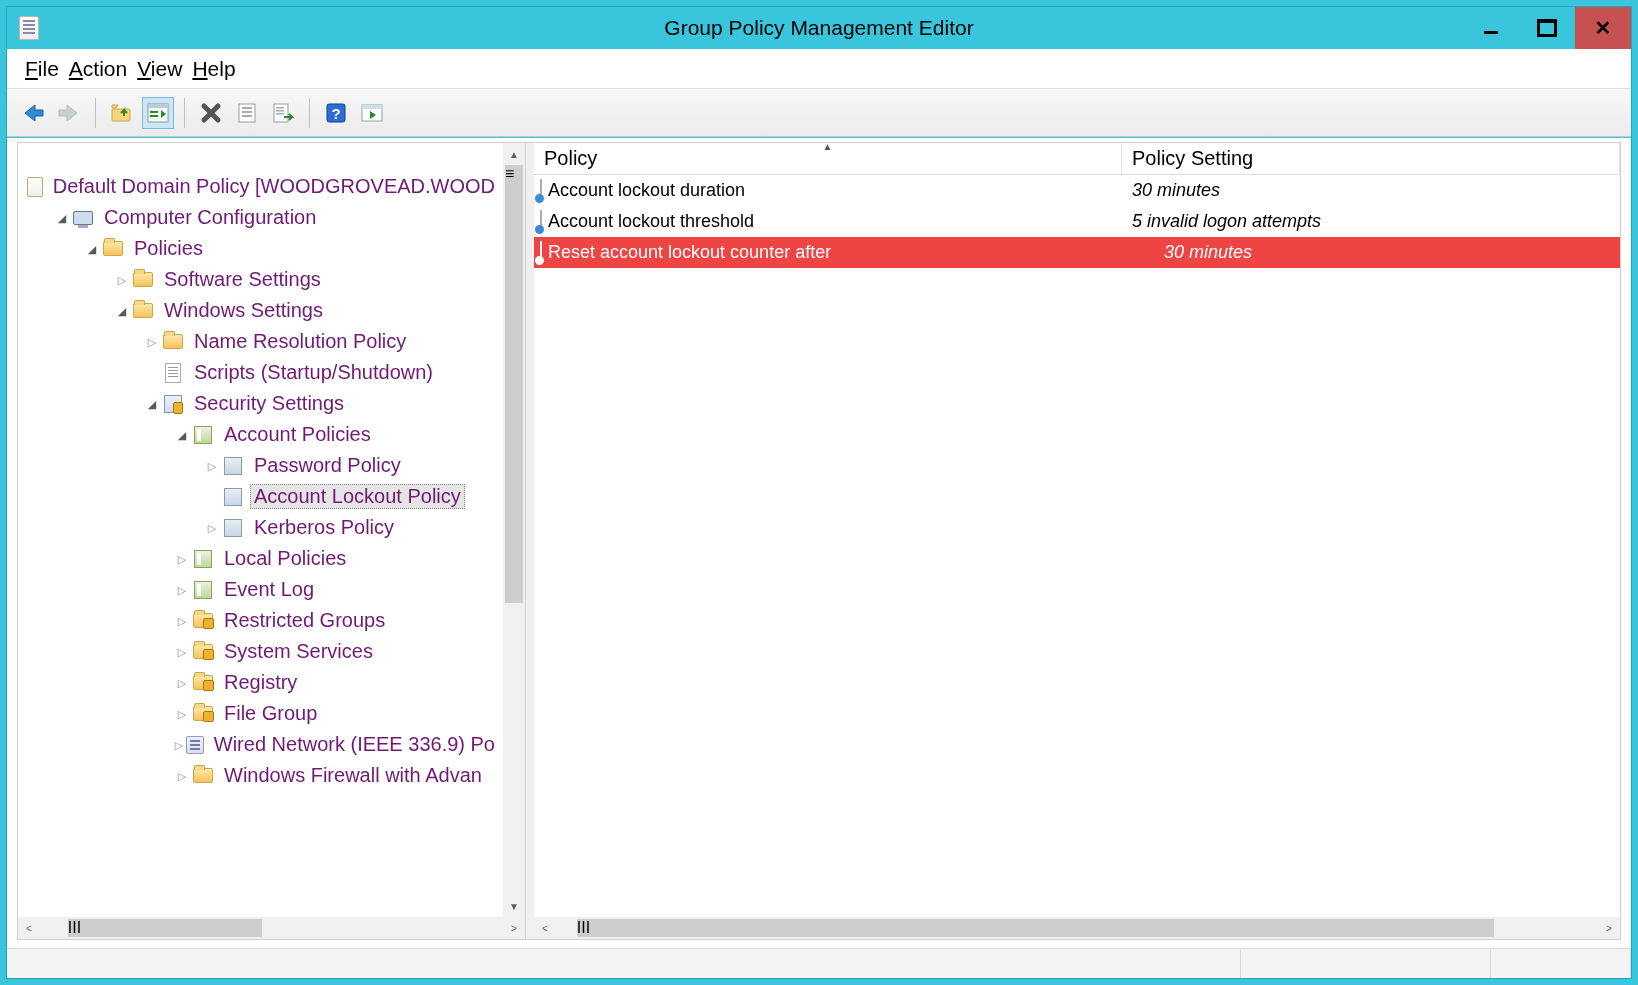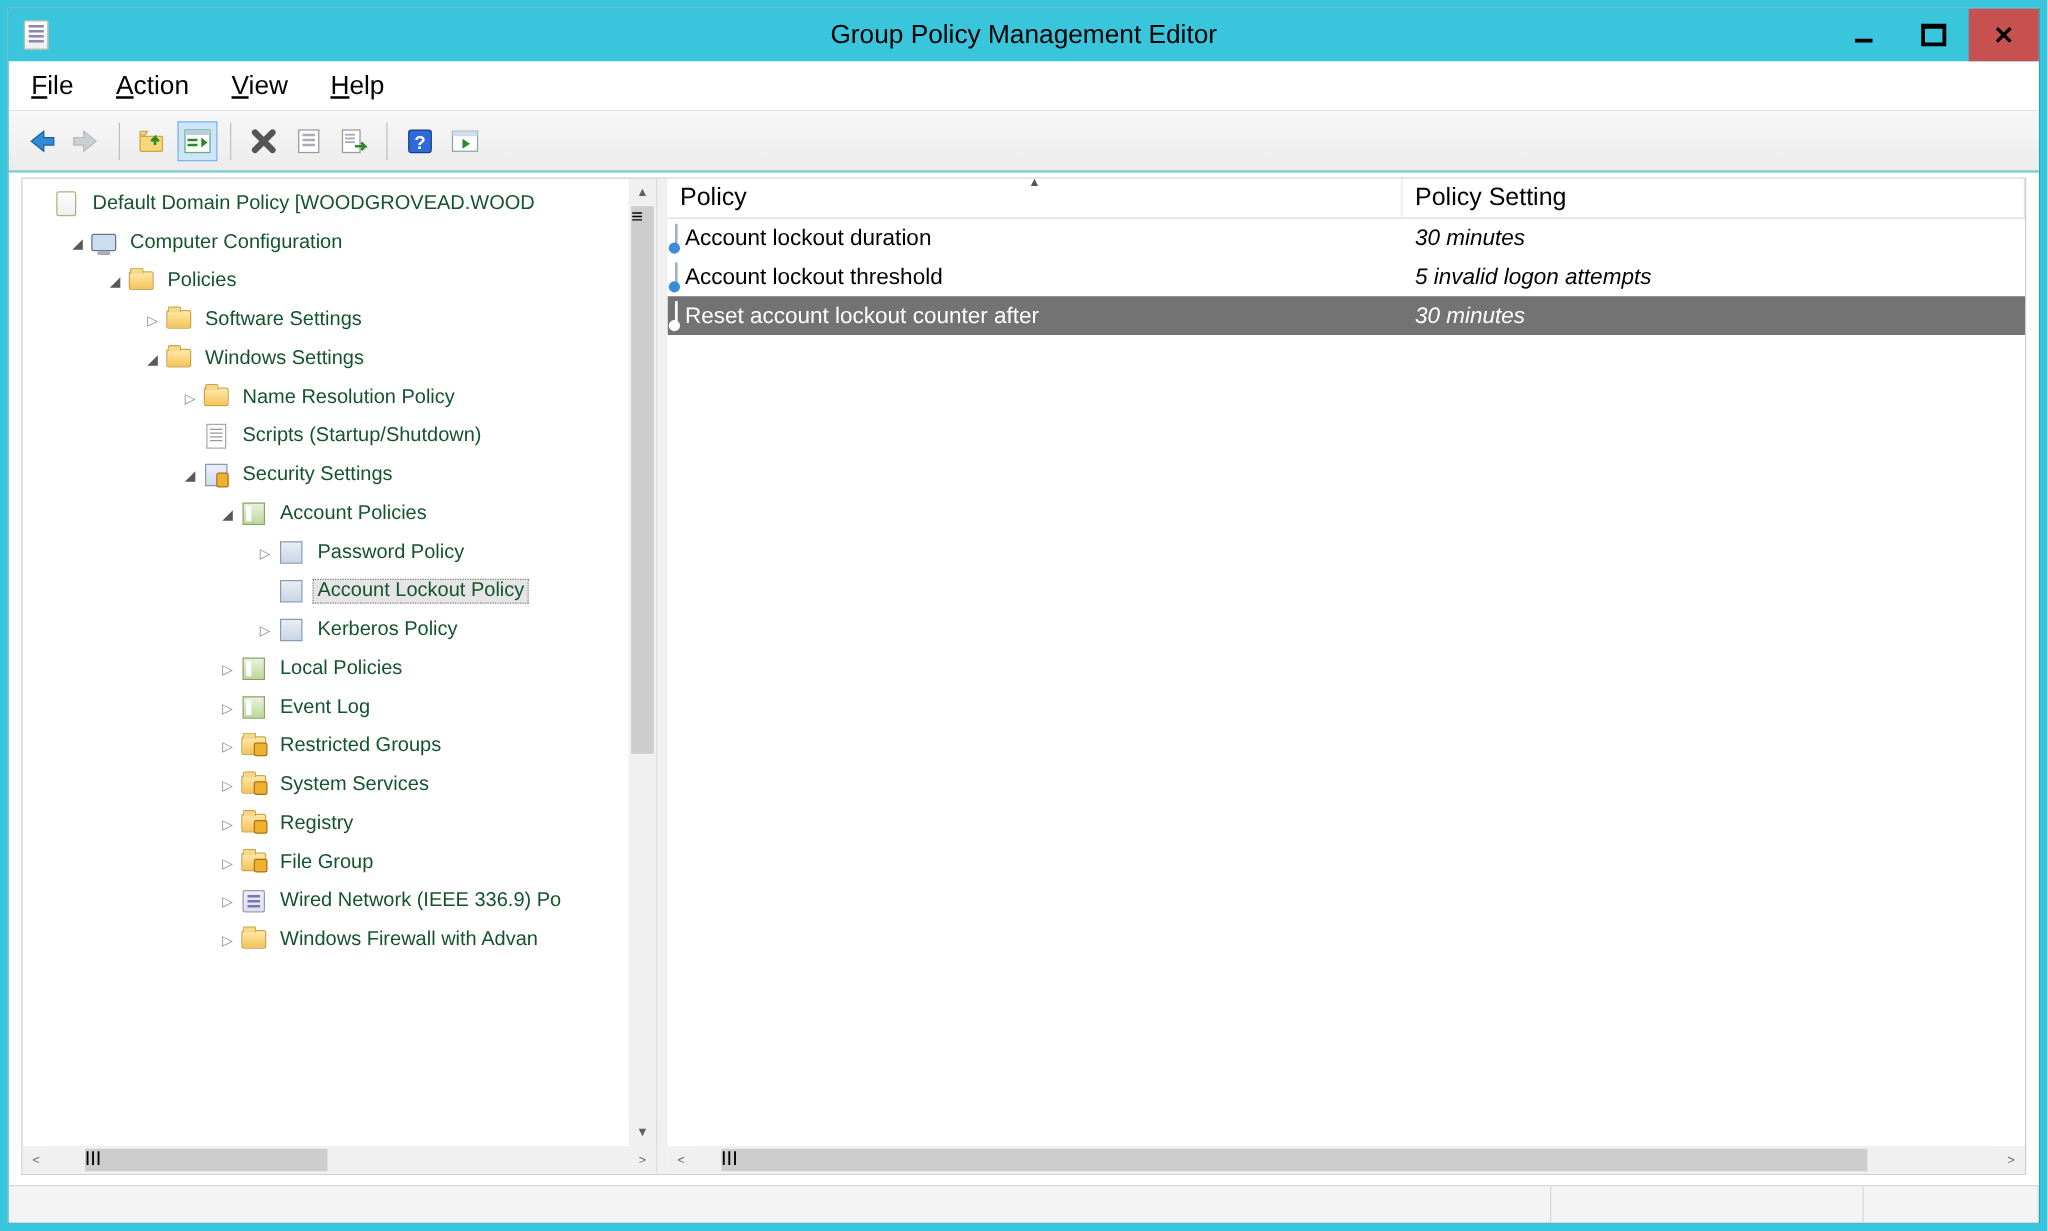--- a/index.html
+++ b/index.html
@@ -10,21 +10,21 @@
 .titlebar { height: 42px; background: #39c5dc; display: flex; align-items: center; position: relative; }
 .titlebar .app-icon { width: 20px; height: 24px; margin-left: 12px; background: linear-gradient(#fff,#eee); border: 1px solid #bba; border-radius: 2px 2px 0 0; position: relative; }
 .titlebar .app-icon::after { content:""; position:absolute; top:3px; left:3px; right:3px; height:2px; background:#88a; box-shadow:0 4px 0 #88a,0 8px 0 #88a,0 12px 0 #88a; }
 .titlebar .title { position:absolute; left:0; right:0; text-align:center; font-size: 21px; color: #000; pointer-events:none; }
 .titlebar .win-controls { margin-left: auto; display: flex; height: 100%; }
 .titlebar .win-btn { width: 56px; display:flex; align-items:center; justify-content:center; font-size:20px; font-weight:bold; cursor:default; }
 .titlebar .win-btn.close { background:#c75050; color:#000; }
 .titlebar .win-btn.min::before { content:""; width:14px; height:3px; background:#000; display:block; margin-top:8px; }
 .titlebar .win-btn.max::before { content:""; width:14px; height:11px; border:3px solid #000; border-top-width:4px; display:block; }
 
-.menubar { height: 40px; background:#fff; display:flex; align-items:center; padding: 0 18px; gap: 34px; font-size: 21px; border-bottom:1px solid #e0e0e0; }
+.menubar { height: 40px; background:#fff; display:flex; align-items:center; padding: 0 18px; gap: 10px; font-size: 21px; border-bottom:1px solid #e0e0e0; }
 .menubar span u { text-decoration: underline; }
 
 .toolbar { height: 48px; background: linear-gradient(#f7f7f7,#ececec); border-bottom:1px solid #c8c8c8; display:flex; align-items:center; padding:0 10px; gap:4px; }
 .toolbar .sep { width:1px; height:30px; background:#c0c0c0; margin:0 6px; }
 .toolbar .tbtn { width:32px; height:32px; display:flex; align-items:center; justify-content:center; border:1px solid transparent; }
 .toolbar .tbtn.active { border:1px solid #7eb4ea; background:#cde6f7; }
 
 .content { flex:1; display:flex; background:#fff; border-top:1px solid #39c5dc; padding-top:4px; min-height:0; }
 .content-inner { flex:1; display:flex; margin:0 10px 8px 10px; border:1px solid #d0d0d0; min-height:0; }
 
@@ -35,21 +35,21 @@
 .pane-body { flex:1; overflow:hidden; position:relative; }
 .pane-scroll-y { position:absolute; top:0; right:0; bottom:0; width:22px; background:#f0f0f0; display:flex; flex-direction:column; }
 .pane-scroll-y .arrow { height:22px; display:flex; align-items:center; justify-content:center; color:#606060; font-size:10px; }
 .pane-scroll-y .track { flex:1; background:#f0f0f0; position:relative; }
 .pane-scroll-y .thumb { position:absolute; left:2px; right:2px; top:0; height:60%; background:#cdcdcd; }
 .pane-scroll-x { height:22px; background:#f0f0f0; display:flex; }
 .pane-scroll-x .arrow { width:22px; display:flex; align-items:center; justify-content:center; color:#606060; font-size:10px; }
 .pane-scroll-x .track { flex:1; background:#f0f0f0; position:relative;text-decoration:underline; }
 .pane-scroll-x .thumb { position:absolute; top:2px; bottom:2px; left:4%; width:40%; background:#cdcdcd; }
 
-.tree { font-size:16px; color:#14532d; padding:4px 0; white-space:nowrap; }
+.tree { font-size:20px; color:#701a75; padding:4px 0; white-space:nowrap;margin-top:24px; }
 .tree-row { display:flex; align-items:center; height:31px; padding-right:4px; }
 .tree-row .twisty { width:16px; text-align:center; color:#666; font-size:12px; display:inline-block; }
 .tree-row .twisty.expanded::before { content:"◢"; color:#595959; font-size:11px; }
 .tree-row .twisty.collapsed::before { content:"▷"; color:#888; font-size:11px; }
 .tree-row .twisty.leaf::before { content:""; }
 .tree-row .ticon { width:22px; height:22px; margin:0 6px 0 2px; display:inline-flex; align-items:center; justify-content:center; }
 .tree-row .label { padding:1px 4px; }
 .tree-row.selected .label { background:#e5e5e5; border:1px dotted #888; padding:0 3px; }
 
 .ind-0{padding-left:6px}.ind-1{padding-left:36px}.ind-2{padding-left:66px}.ind-3{padding-left:96px}.ind-4{padding-left:126px}.ind-5{padding-left:156px}.ind-6{padding-left:186px}
@@ -78,21 +78,21 @@
 .list-header { display:flex; height:32px; background:#fff; border-bottom:1px solid #dcdcdc; font-size:20px; }
 .list-header .col { padding:4px 10px; border-right:1px solid #e5e5e5; display:flex; align-items:center; position:relative; }
 .col-policy { width:588px; }
 .col-setting { flex:1; }
 .sort-ind { position:absolute; top:-2px; left:50%; transform:translateX(-50%); font-size:10px; color:#555; }
 
 .list-body { flex:1; font-size:18px; overflow:hidden; position:relative; }
 .list-row { display:flex; height:31px; align-items:center; }
 .list-row .c1 { width:588px; display:flex; align-items:center; padding-left:6px; gap:6px; }
 .list-row .c2 { flex:1; padding-left:10px;font-style:italic; }
-.list-row.selected { background:#737373; color:#fff; }
+.list-row.selected { background:#ef4444; color:#fff;gap:32px; }
 .list-row.selected .ic-listpolicy{background:#cde3f7;border-color:#fff}
 .list-row.selected .ic-listpolicy::after{background:#fff}
 
 .statusbar { height:30px; background:#f4f4f4; border-top:1px solid #d8d8d8; display:flex; }
 .statusbar .cell { border-right:1px solid #d8d8d8; }
 .statusbar .cell:first-child{flex:1}
 .statusbar .cell:nth-child(2){width:250px}
 .statusbar .cell:nth-child(3){width:140px}
 
 

